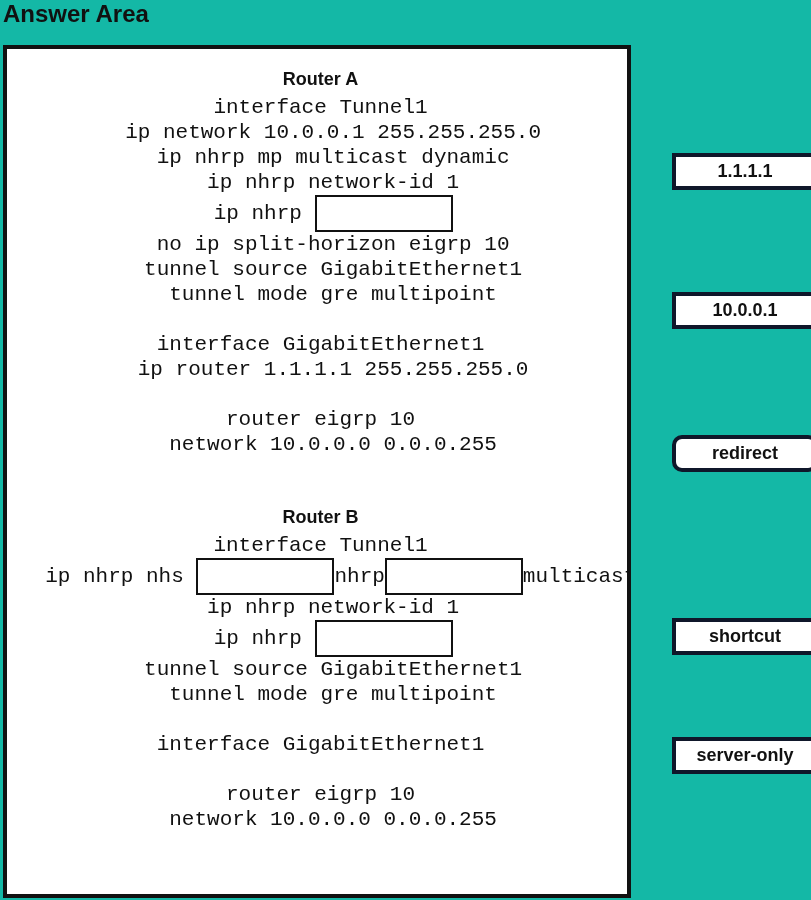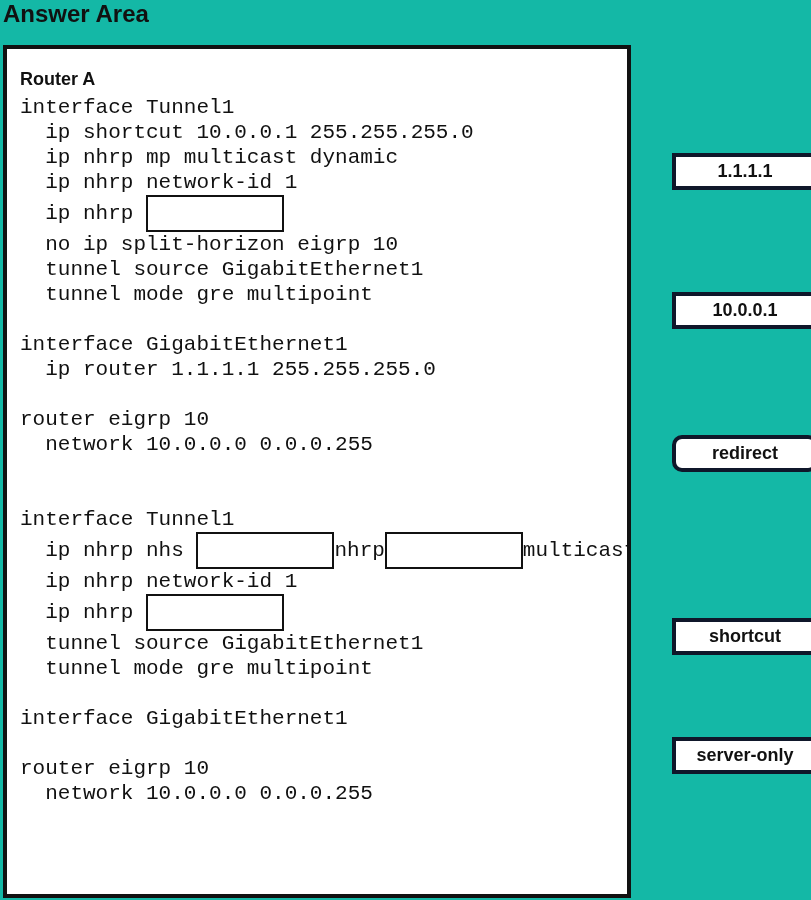--- a/index.html
+++ b/index.html
@@ -25,20 +25,21 @@
   .main-box {
     position: absolute;
     left: 3px;
     top: 45px;
     width: 628px;
     height: 853px;
     border: 4px solid #111111;
     background: #ffffff;
     padding: 20px 6px 6px 13px;
     overflow: hidden;
+    text-align: center;
   }
   .section-header {
     font-family: "Liberation Sans", sans-serif;
     font-size: 18px;
     font-weight: bold;
     line-height: 20px;
     margin-bottom: 6px;
     color: #111111;
   }
   .cfg-line {
@@ -86,35 +87,36 @@
 <body>
 
 <div class="page">
 
   <div class="title">Answer Area</div>
 
   <div class="main-box">
 
   <div class="section-header">Router A</div>
       <div class="cfg-line"><span>interface Tunnel1</span></div>
-      <div class="cfg-line"><span>  ip shortcut 10.0.0.1 255.255.255.0</span></div>
+      <div class="cfg-line"><span>  ip network 10.0.0.1 255.255.255.0</span></div>
       <div class="cfg-line"><span>  ip nhrp mp multicast dynamic</span></div>
       <div class="cfg-line"><span>  ip nhrp network-id 1</span></div>
       <div class="cfg-line"><span>  ip nhrp </span><span class="blank-box"></span></div>
       <div class="cfg-line"><span>  no ip split-horizon eigrp 10</span></div>
       <div class="cfg-line"><span>  tunnel source GigabitEthernet1</span></div>
       <div class="cfg-line"><span>  tunnel mode gre multipoint</span></div>
       <div class="cfg-line"></div>
       <div class="cfg-line"><span>interface GigabitEthernet1</span></div>
       <div class="cfg-line"><span>  ip router 1.1.1.1 255.255.255.0</span></div>
       <div class="cfg-line"></div>
       <div class="cfg-line"><span>router eigrp 10</span></div>
       <div class="cfg-line"><span>  network 10.0.0.0 0.0.0.255</span></div>
       <div class="cfg-line"></div>
       <div class="cfg-line"></div>
+      <div class="section-header">Router B</div>
       <div class="cfg-line"><span>interface Tunnel1</span></div>
       <div class="cfg-line"><span>  ip nhrp nhs </span><span class="blank-box"></span><span>nhrp</span><span class="blank-box"></span><span>multicast</span></div>
       <div class="cfg-line"><span>  ip nhrp network-id 1</span></div>
       <div class="cfg-line"><span>  ip nhrp </span><span class="blank-box"></span></div>
       <div class="cfg-line"><span>  tunnel source GigabitEthernet1</span></div>
       <div class="cfg-line"><span>  tunnel mode gre multipoint</span></div>
       <div class="cfg-line"></div>
       <div class="cfg-line"><span>interface GigabitEthernet1</span></div>
       <div class="cfg-line"></div>
       <div class="cfg-line"><span>router eigrp 10</span></div>

